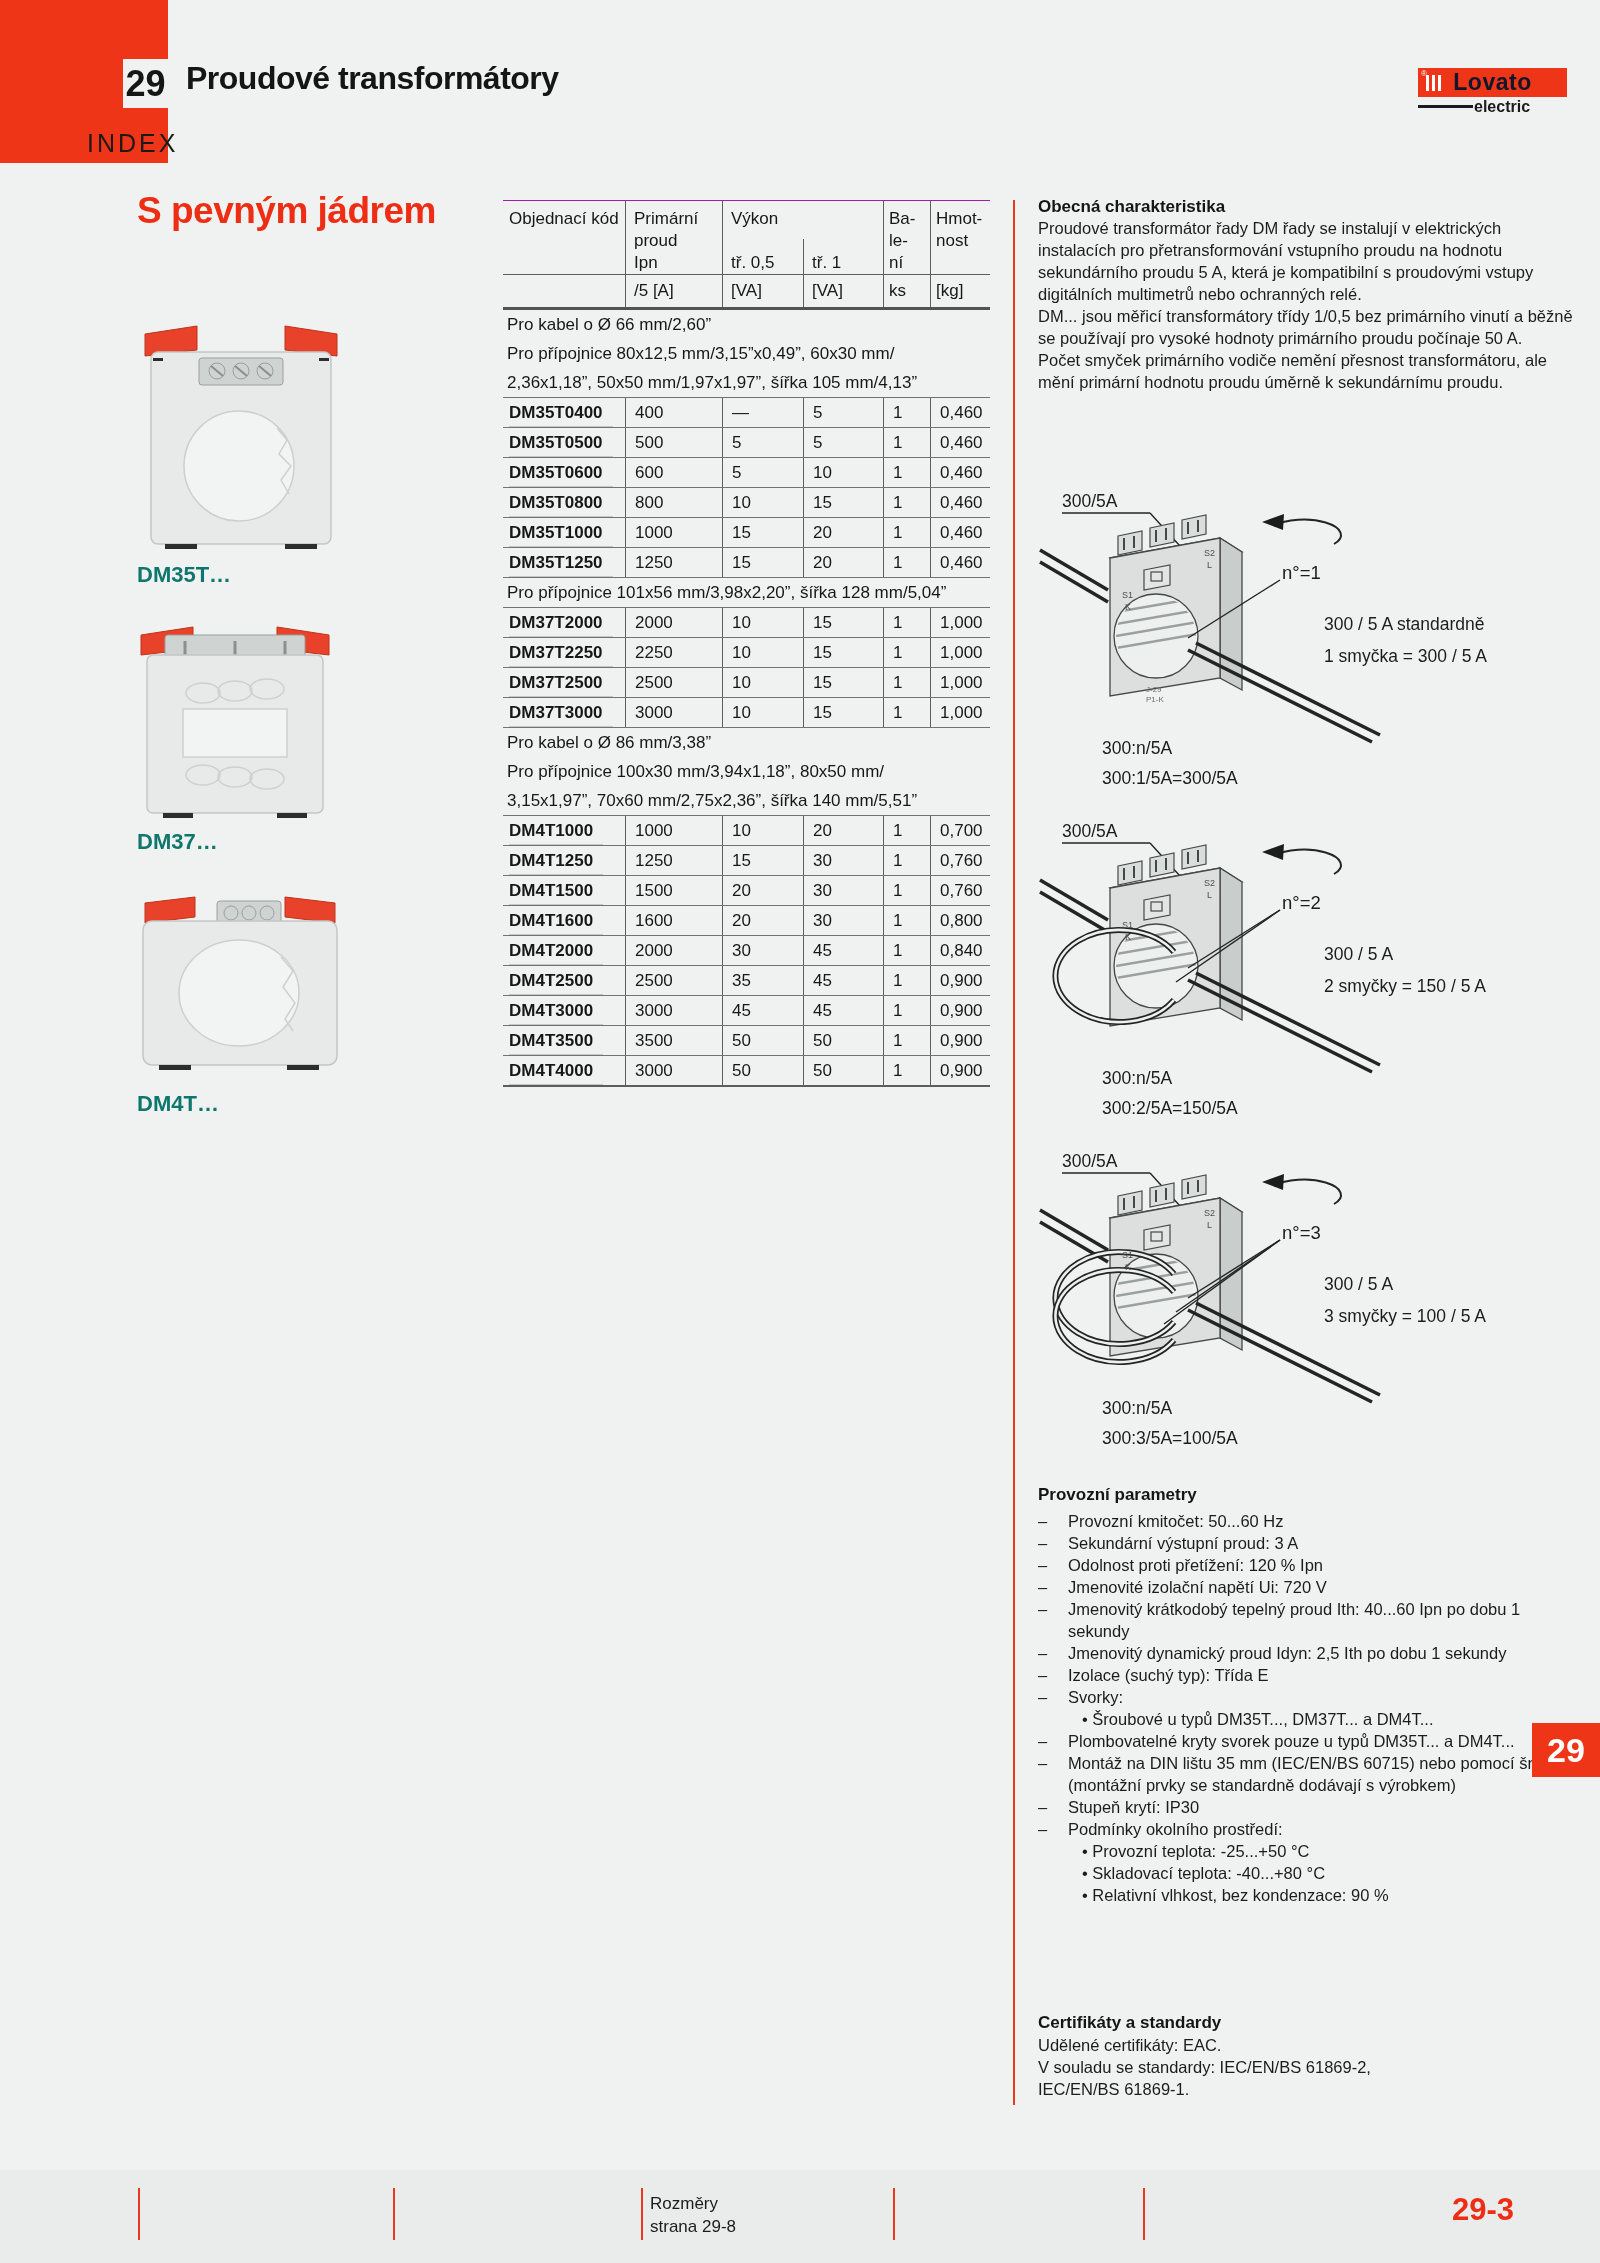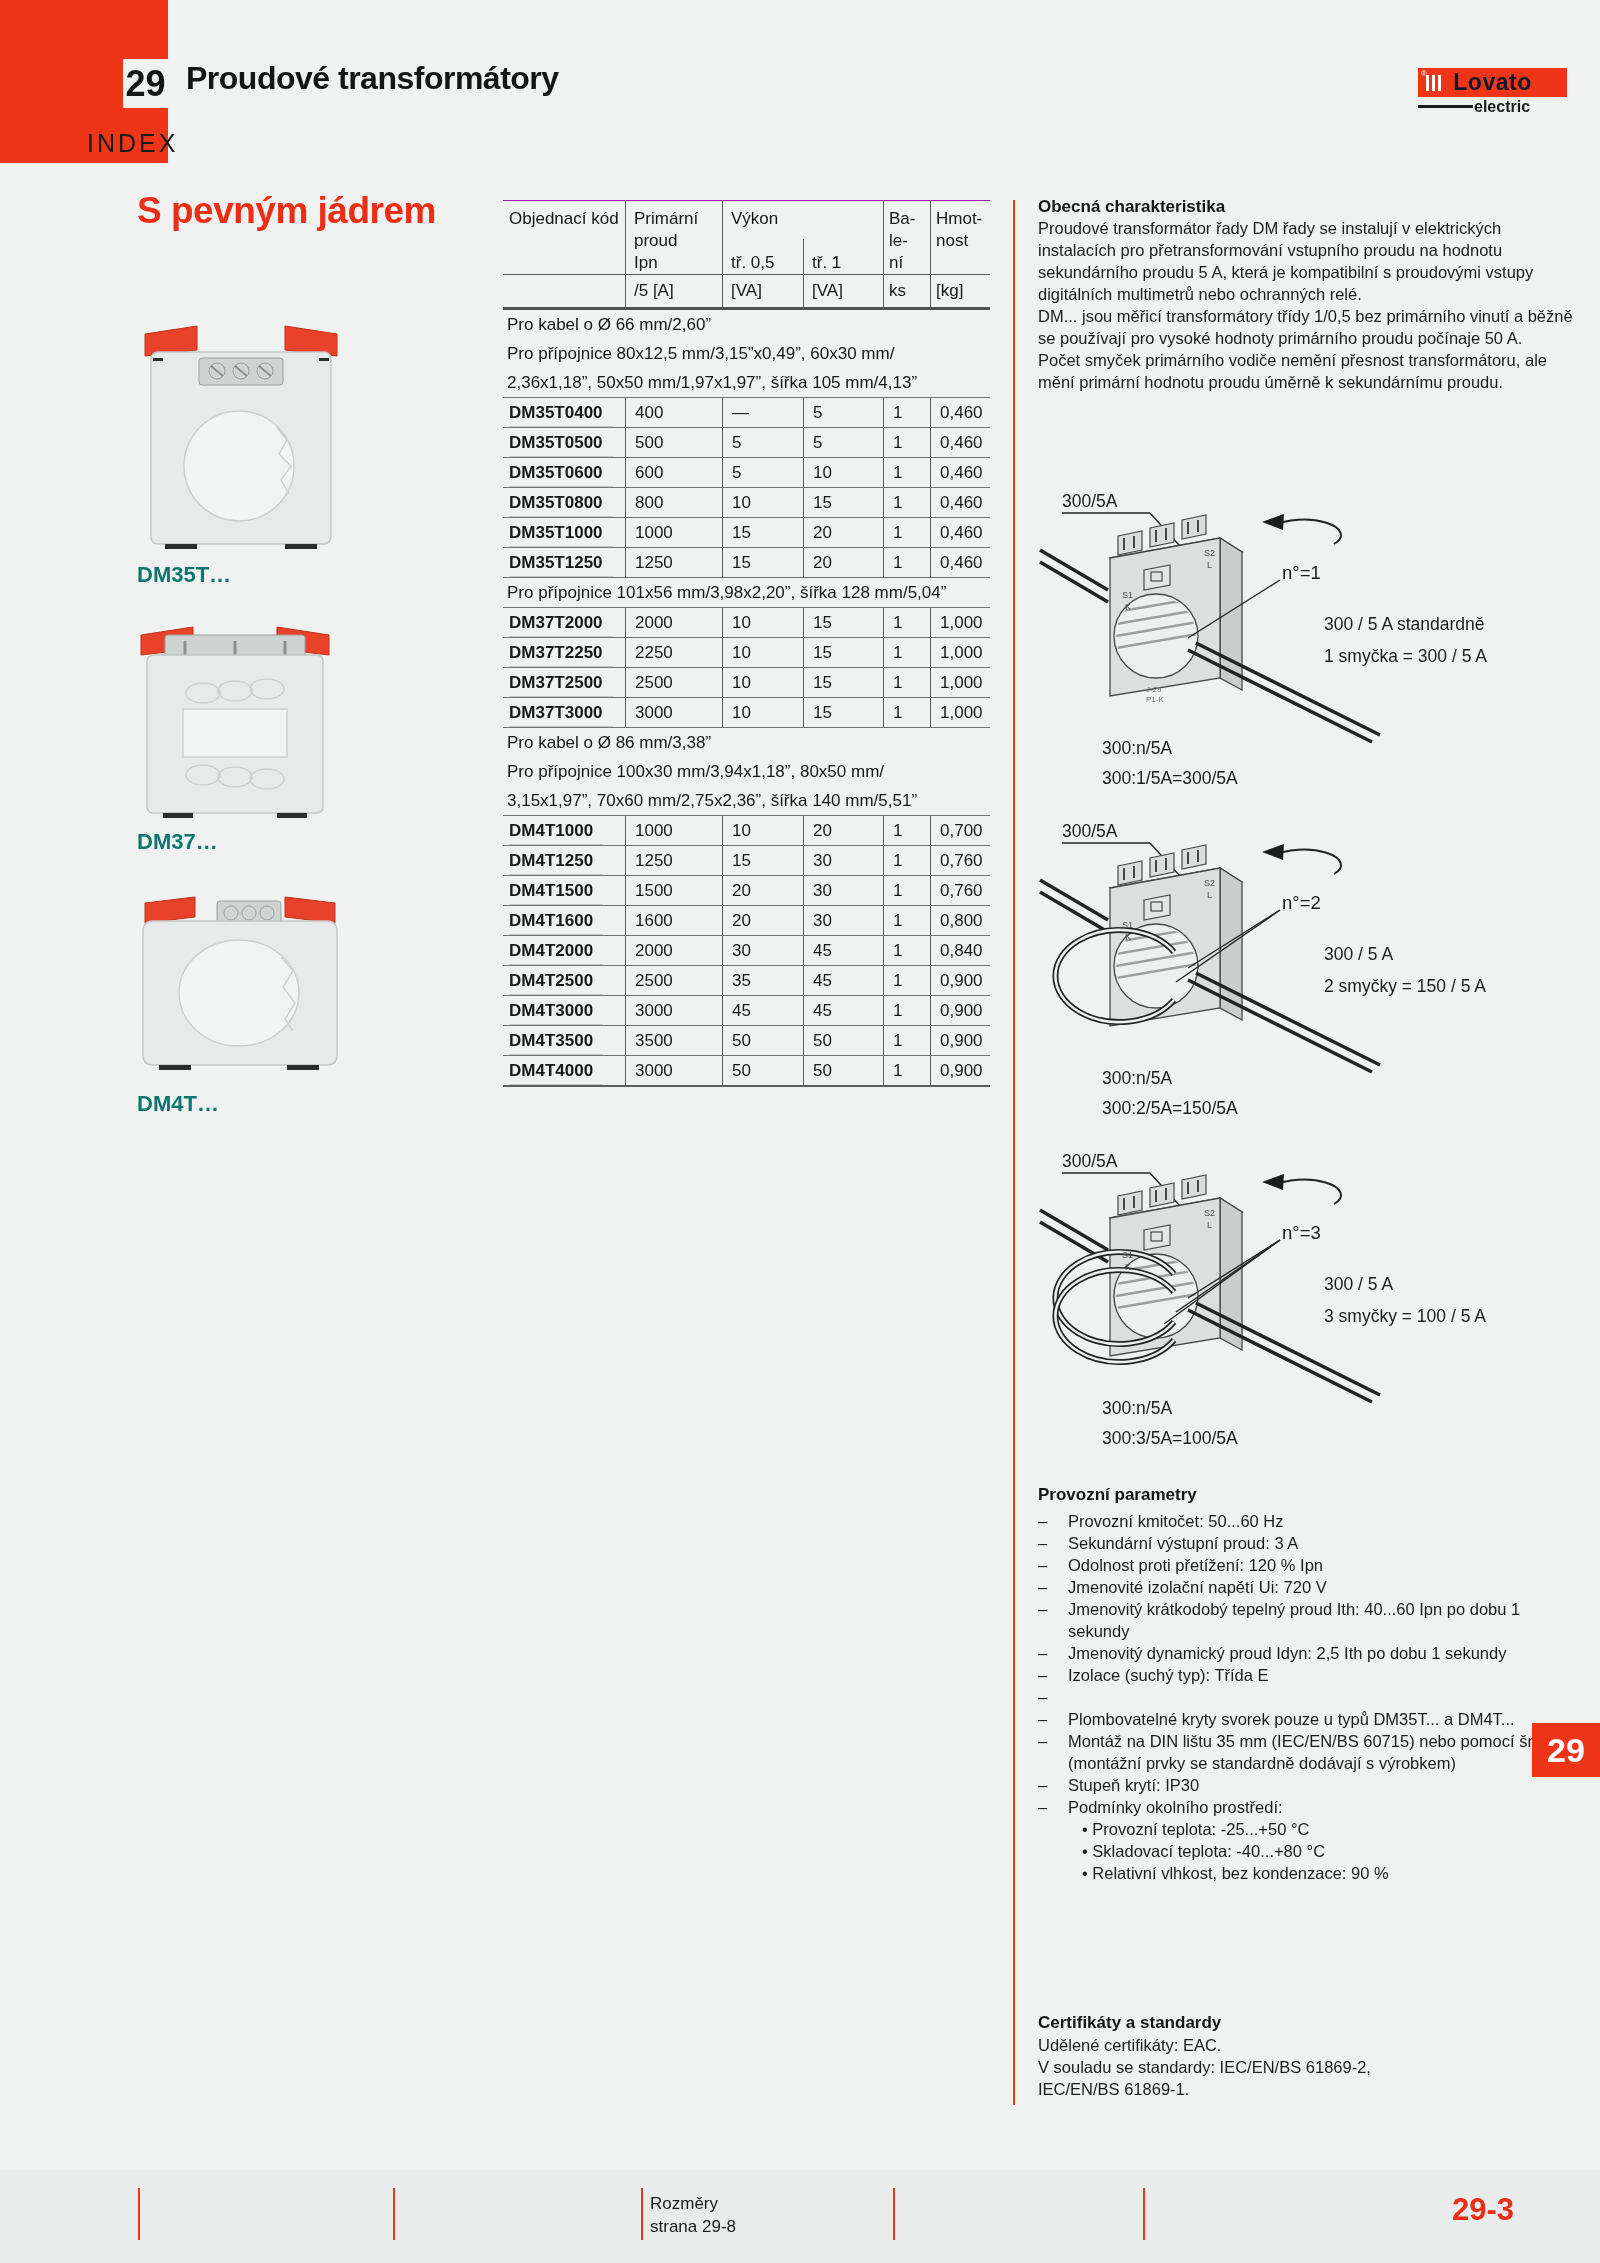--- a/index.html
+++ b/index.html
@@ -585,20 +585,24 @@
           </div>
         </div>
         <div class="param-item">
           <div class="param-dash">–</div>
           <div>
             <div>Izolace (suchý typ): Třída E</div>
           </div>
         </div>
         <div class="param-item">
           <div class="param-dash">–</div>
+          <div>
+            <div>Svorky:</div>
+            <div class="param-sub">• Šroubové u typů DM35T..., DM37T... a DM4T...</div>
+          </div>
         </div>
         <div class="param-item">
           <div class="param-dash">–</div>
           <div>
             <div>Plombovatelné kryty svorek pouze u typů DM35T... a DM4T...</div>
           </div>
         </div>
         <div class="param-item">
           <div class="param-dash">–</div>
           <div>

